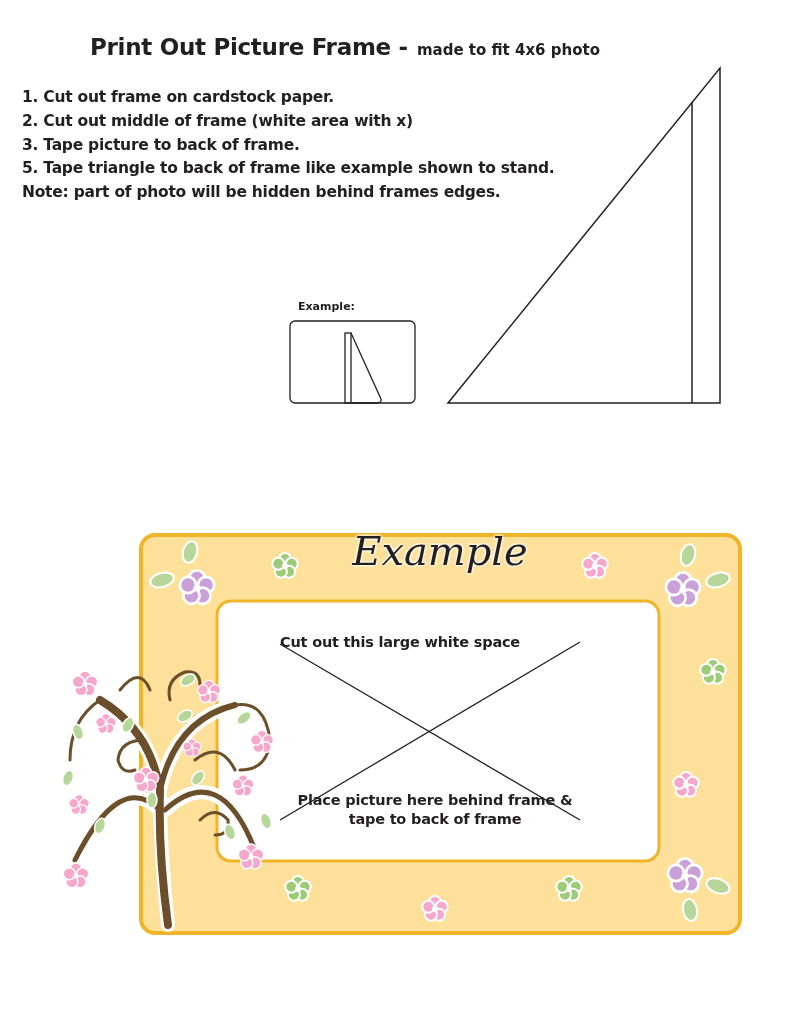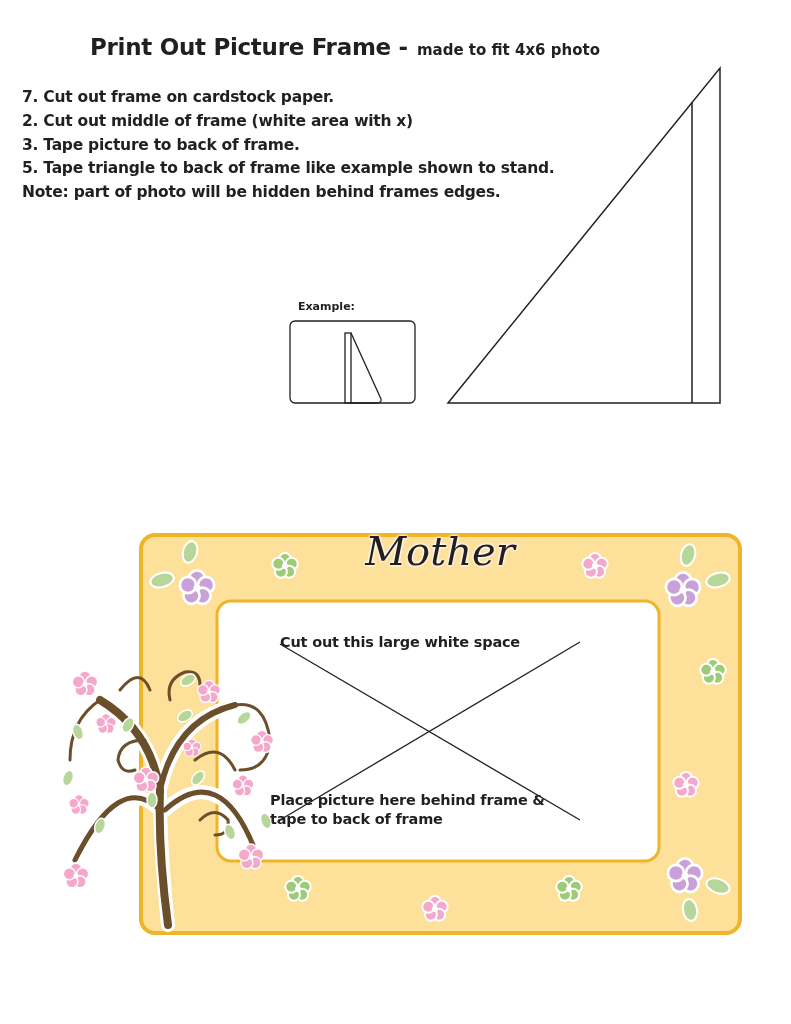--- a/index.html
+++ b/index.html
@@ -7,36 +7,36 @@
          font-family: "DejaVu Sans", "Liberation Sans", sans-serif; color: #231f20; }
   .title { position: absolute; left: 90px; top: 34px; white-space: nowrap; }
   .title .main { font-size: 23px; font-weight: bold; letter-spacing: -0.3px; }
   .title .sub { font-size: 15px; font-weight: bold; margin-left: 4px; }
   .steps { position: absolute; left: 22px; top: 86px; margin: 0; padding: 0; list-style: none; }
   .steps li { font-size: 15.5px; font-weight: bold; line-height: 23.8px; white-space: nowrap; letter-spacing: -0.25px; }
   .example-label { position: absolute; left: 298px; top: 300px; font-size: 11px; font-weight: bold; }
   svg.abs { position: absolute; left: 0; top: 0; }
   .frame-text-top { position: absolute; left: 280px; top: 634px; width: 300px; text-align: left;
                     font-size: 14.5px; font-weight: bold; white-space: nowrap; letter-spacing: -0.2px; }
-  .frame-text-bottom { position: absolute; left: 270px; top: 791px; width: 330px; text-align: left;
+  .frame-text-bottom { position: absolute; left: 270px; top: 791px; width: 330px; text-align: center;
                        font-size: 14.5px; font-weight: bold; line-height: 19px; letter-spacing: -0.2px; }
   .mother { position: absolute; left: 300px; top: 528px; width: 280px; text-align: center;
             font-family: "DejaVu Serif", serif; font-style: italic; font-size: 40px; color: #231f20;
             text-shadow: 0 0 3px #fff, 0 0 3px #fff, 0 0 3px #fff; }
 </style>
 </head>
 <body>
 
 <div class="title">
   <span class="main">Print Out Picture Frame -</span>
   <span class="sub">made to fit 4x6 photo</span>
 </div>
 
 <ol class="steps">
-  <li>7.  Cut out frame on cardstock paper.</li>
+  <li>1.  Cut out frame on cardstock paper.</li>
   <li>2.  Cut out middle of frame (white area with x)</li>
   <li>3.  Tape picture to back of frame.</li>
   <li>5. Tape triangle to back of frame like example shown to stand.</li>
   <li>Note: part of photo will be hidden behind frames edges.</li>
 </ol>
 
 <div class="example-label">Example:</div>
 
 <svg class="abs" width="791" height="1024">
   <g fill="none" stroke="#231f20" stroke-width="1.3">
@@ -203,18 +203,18 @@
       <circle cx="85" cy="684" r="2.5"></circle>
         <circle cx="146" cy="780" r="2.5"></circle>
       <circle cx="251" cy="857" r="2.5"></circle>
         <circle cx="76" cy="876" r="2.5"></circle>
       <circle cx="209" cy="692" r="2"></circle>
         <circle cx="262" cy="742" r="2"></circle>
     </g>
   </g>
 </svg>
 
-<div class="mother">Mother</div>
+<div class="mother">Example</div>
 <div class="frame-text-top">Cut out this large white space</div>
 <div class="frame-text-bottom">
   <div>Place picture here behind frame &amp;</div>
   <div>tape to back of frame</div>
 </div>
 
 </body></html>

